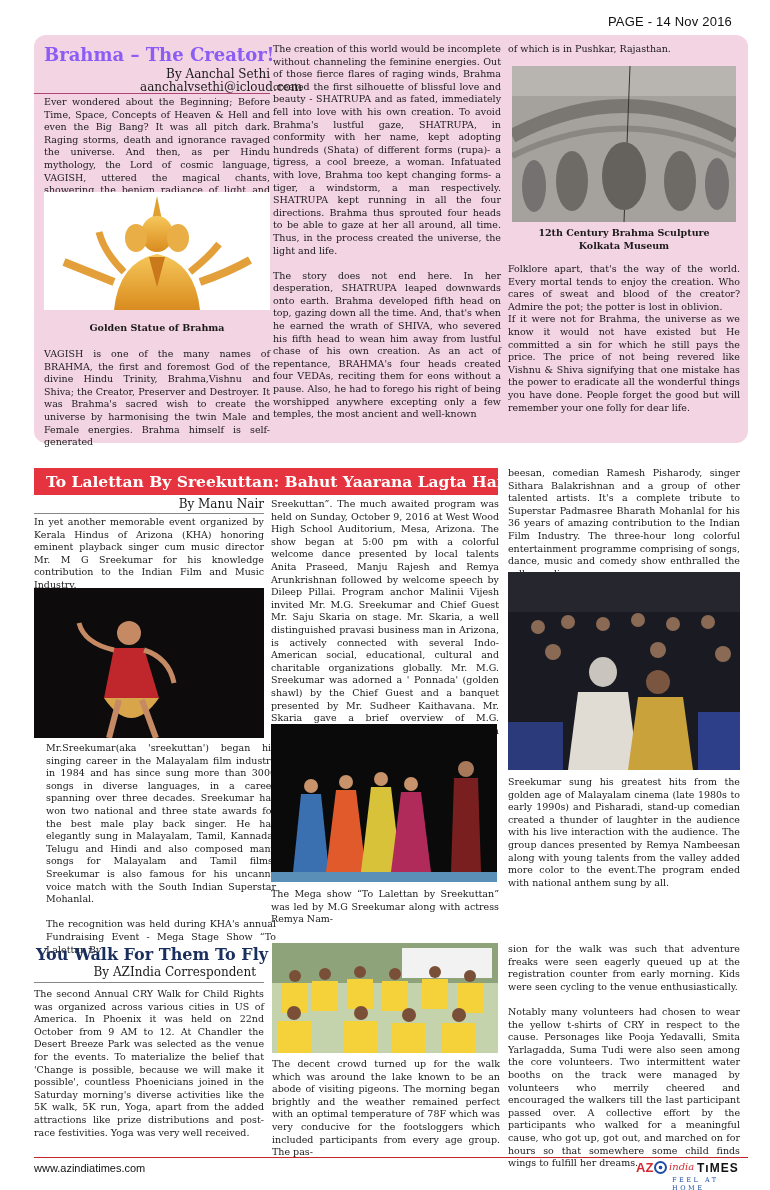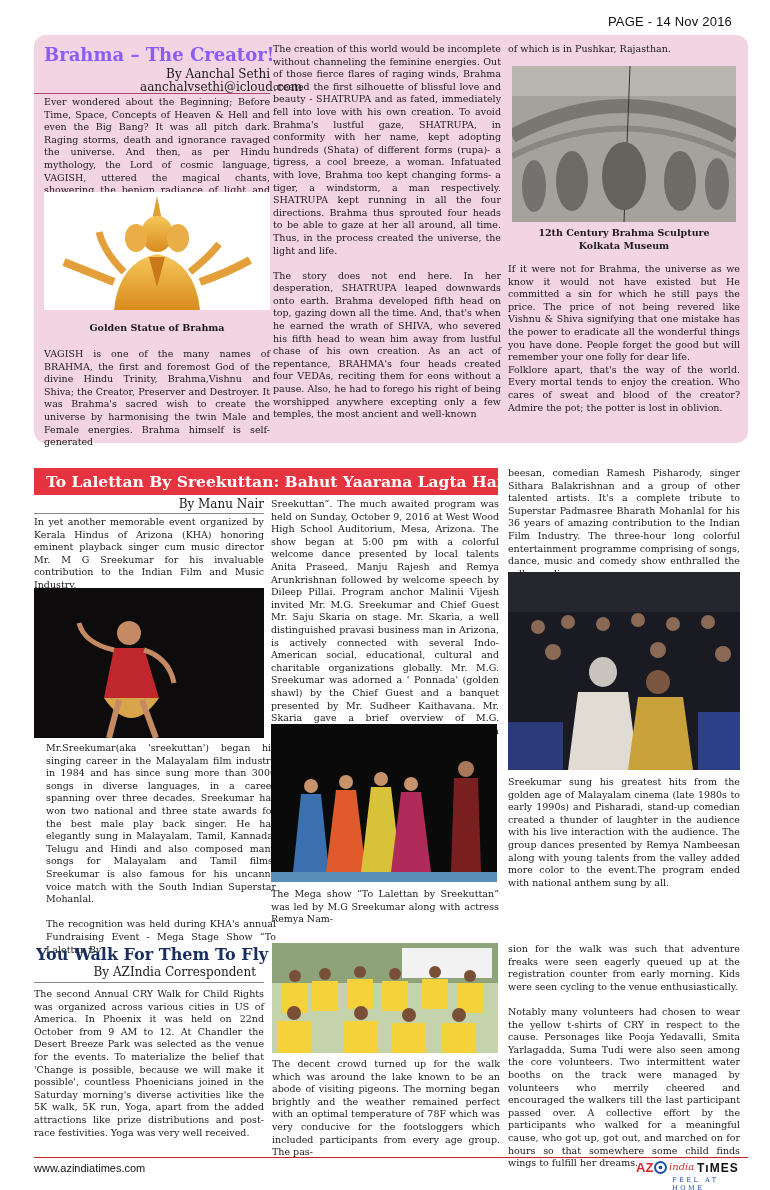--- a/index.html
+++ b/index.html
@@ -98,30 +98,30 @@
     <ellipse cx="168" cy="115" rx="16" ry="30" fill="#6e6b67"></ellipse>
     <ellipse cx="205" cy="118" rx="12" ry="26" fill="#747170"></ellipse>
     <ellipse cx="22" cy="120" rx="12" ry="26" fill="#747170"></ellipse>
   </svg>
 </div>
 <div class="caption" style="left:508px; top:227px; width:232px;">
   <div>12th Century Brahma Sculpture</div>
   <div>Kolkata Museum</div>
 </div>
 <div class="col" style="left:508px; top:263px; width:232px;">
+  <p class="tight">Folklore apart, that's the way of the world. Every mortal tends to enjoy the creation. Who cares of sweat and blood of the creator? Admire the pot; the potter is lost in oblivion.</p>
   <p class="tight">If it were not for Brahma, the universe as we know it would not have existed but He committed a sin for which he still pays the price. The price of not being revered like Vishnu &amp; Shiva signifying that one mistake has the power to eradicate all the wonderful things you have done. People forget the good but will remember your one folly for dear life.</p>
-  <p class="tight">Folklore apart, that's the way of the world. Every mortal tends to enjoy the creation. Who cares of sweat and blood of the creator? Admire the pot; the potter is lost in oblivion.</p>
 </div>
 
 <div class="red-banner">To Lalettan By Sreekuttan: Bahut Yaarana Lagta Hain!</div>
 <div class="byline" style="left:34px; top:498px; width:230px;">By Manu Nair</div>
 <div class="rule" style="left:34px; top:513px; width:230px; background:#888;"></div>
 
 <div class="col" style="left:34px; top:516px; width:230px;">
-  <p class="tight">In yet another memorable event organized by Kerala Hindus of Arizona (KHA) honoring eminent playback singer cum music director Mr. M G Sreekumar for his invaluable contribution to the Indian Film and Music Industry.</p>
+  <p class="tight">In yet another memorable event organized by Kerala Hindus of Arizona (KHA) honoring eminent playback singer cum music director Mr. M G Sreekumar for his knowledge contribution to the Indian Film and Music Industry.</p>
 </div>
 <div class="photo" style="left:34px; top:588px; width:230px; height:150px; background:#0c0c0c;">
   <svg width="230" height="150" viewBox="0 0 230 150">
     <rect width="230" height="150" fill="#0d0b0b"></rect>
     <circle cx="95" cy="45" r="12" fill="#c58a63"></circle>
     <path d="M80,60 L110,60 L125,110 L70,110 Z" fill="#c0272d"></path>
     <path d="M70,110 Q97,150 125,110 Z" fill="#d9a54a"></path>
     <path d="M80,62 Q50,55 45,35" stroke="#c58a63" stroke-width="5" fill="none"></path>
     <path d="M110,62 Q135,70 140,95" stroke="#c58a63" stroke-width="5" fill="none"></path>
     <path d="M85,112 L75,150 M108,112 L122,150" stroke="#c58a63" stroke-width="6"></path>

